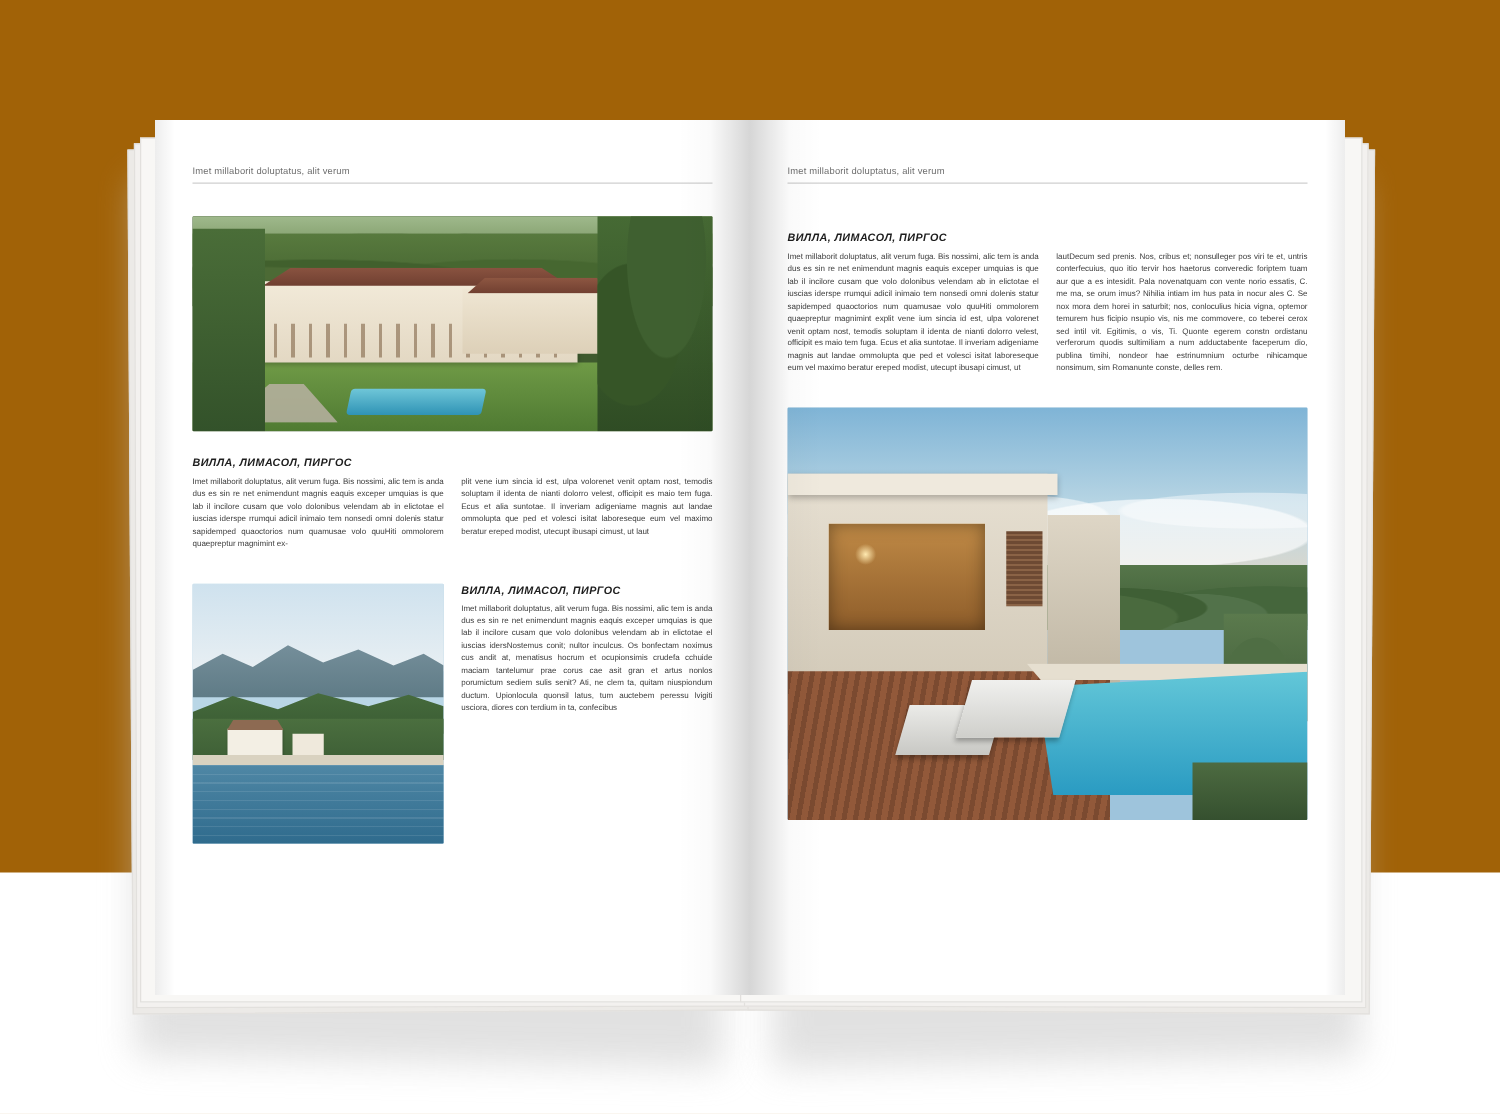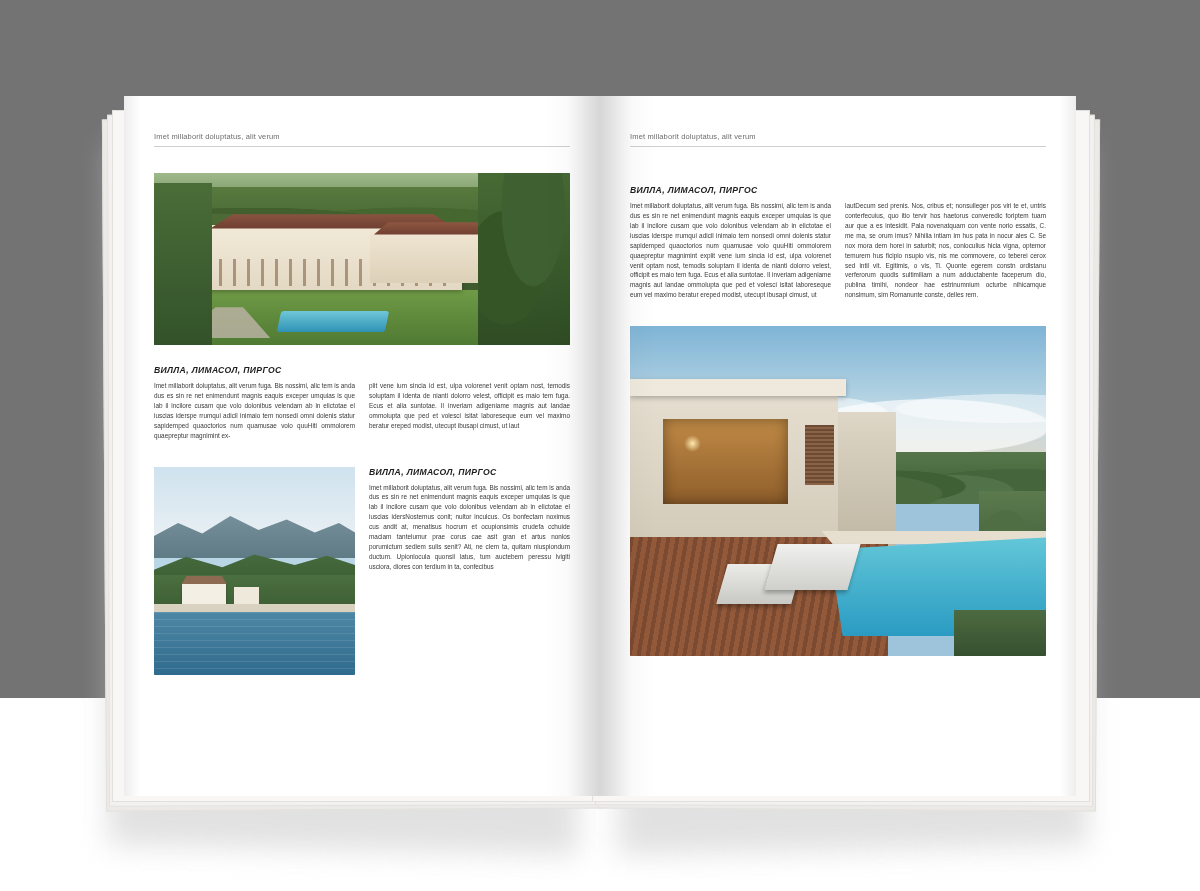--- a/index.html
+++ b/index.html
@@ -12,21 +12,21 @@
     height: 891px;
     overflow: hidden;
     font-family: "Liberation Sans", sans-serif;
     -webkit-font-smoothing: antialiased;
   }
 
   #stage {
     position: relative;
     width: 1200px;
     height: 698px;
-    background: #737373;
+    background: #a16207;
   }
 
   
   .shadow-blob {
     position: absolute;
     background: #c9c9c9;
     filter: blur(14px);
     opacity: .55;
   }
   #shadow-left {

